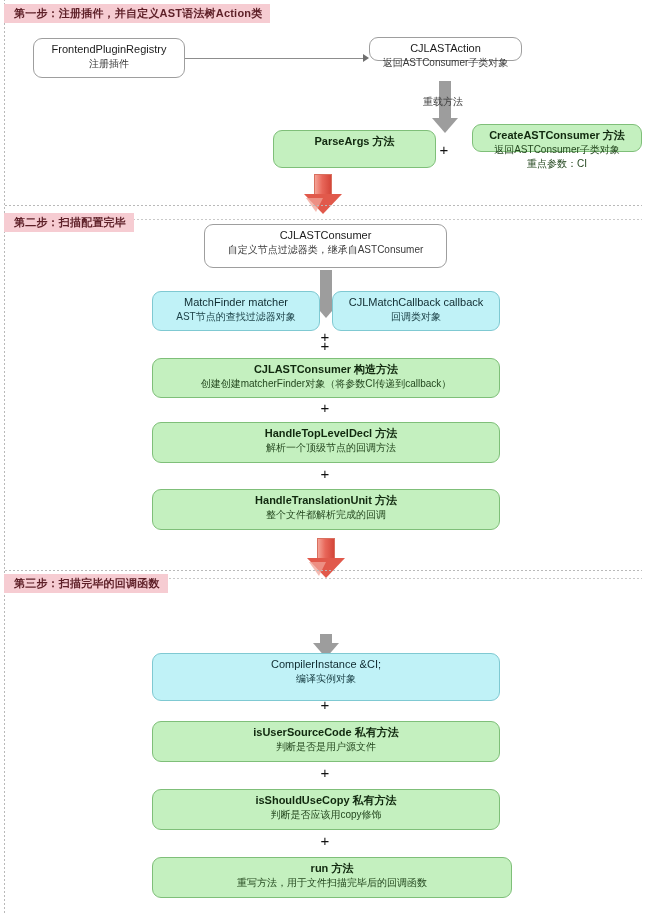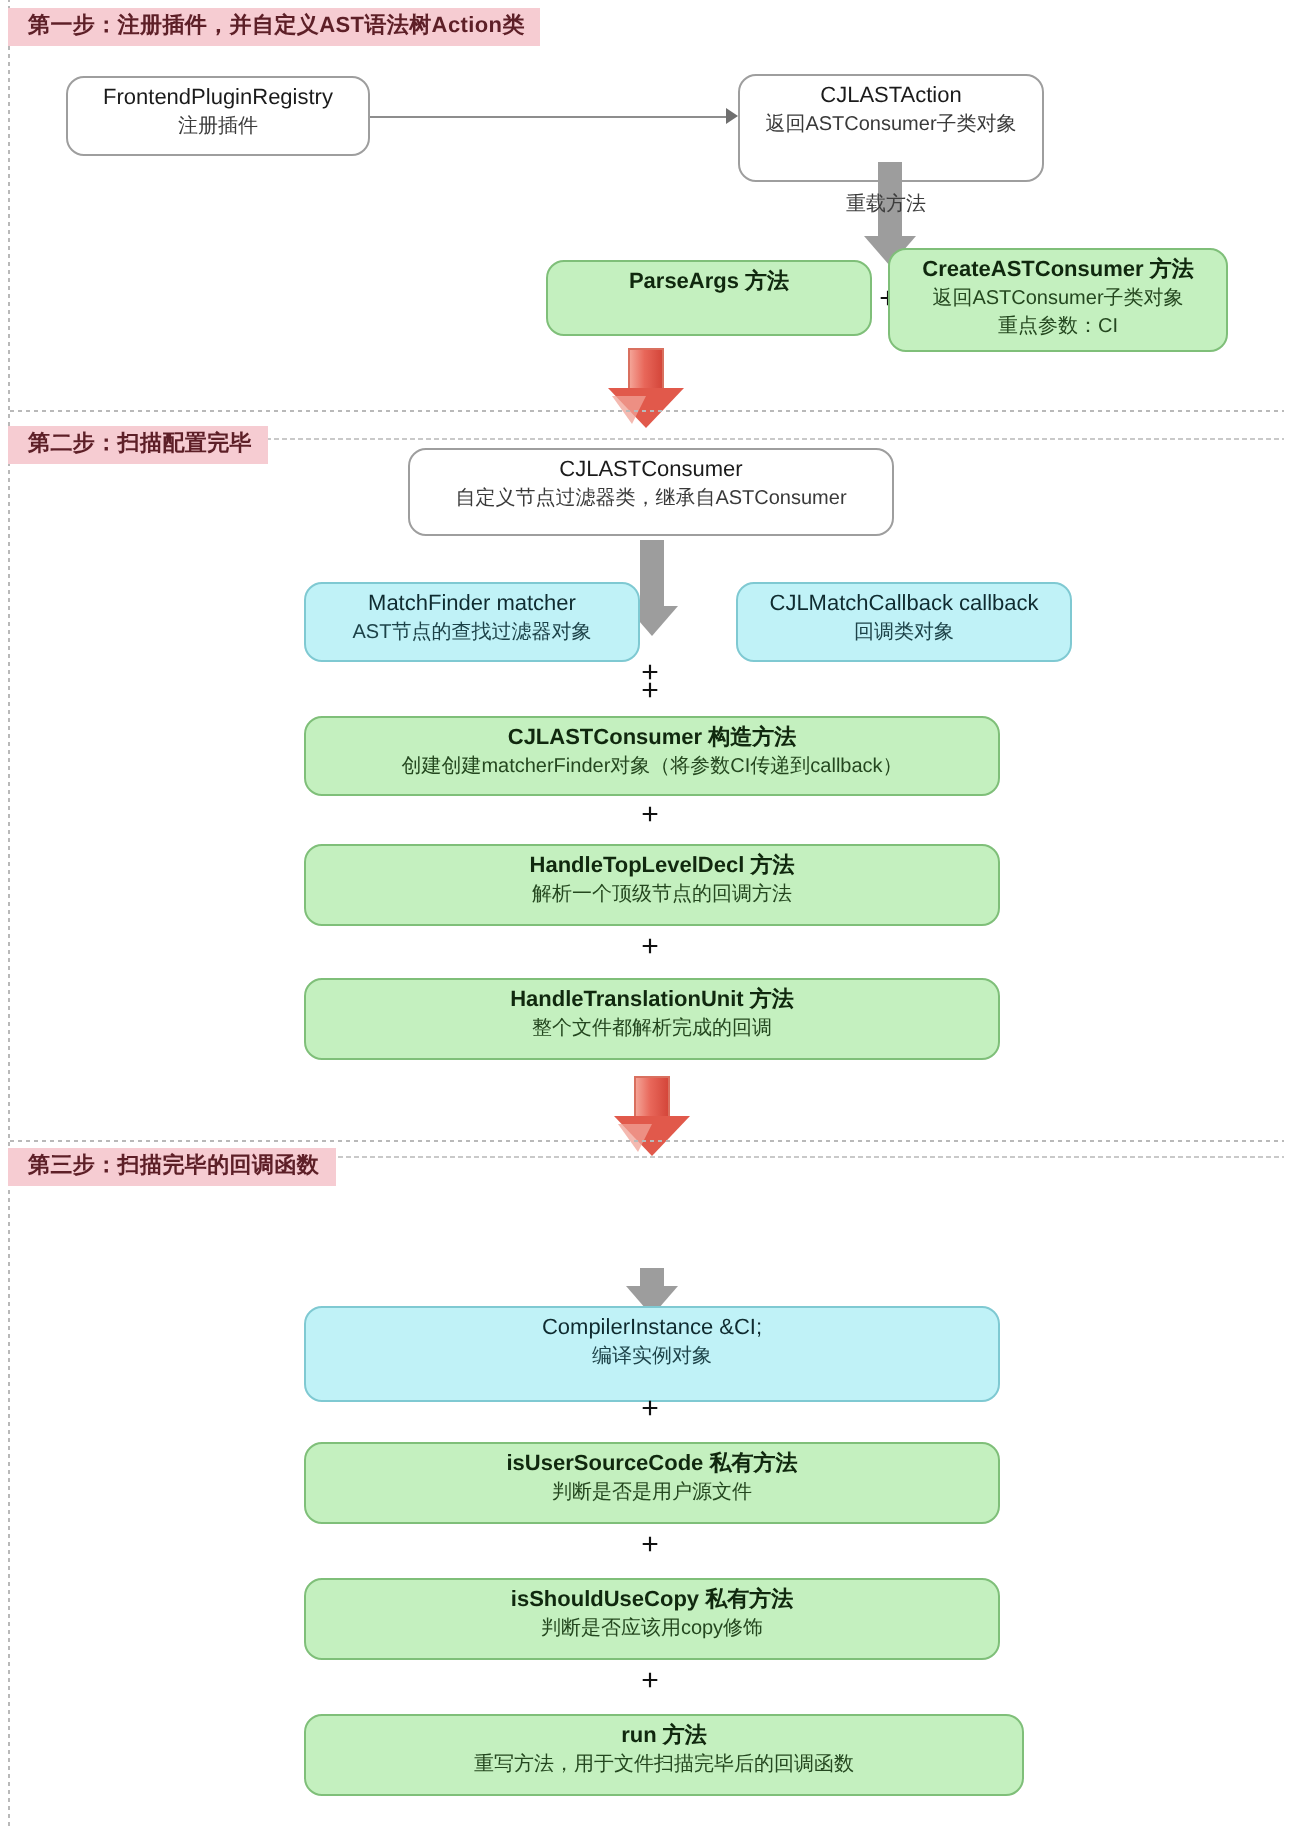--- a/index.html
+++ b/index.html
@@ -142,38 +142,38 @@
   <div class="step-banner" style="left:4px;top:4px;">第一步：注册插件，并自定义AST语法树Action类</div>
 
   <div class="node white" style="left:33px;top:38px;width:152px;height:40px;">
     <div class="t1">FrontendPluginRegistry</div>
     <div class="t2">注册插件</div>
   </div>
 
   <div class="hline" style="left:185px;top:58px;width:180px;"></div>
   <div class="arrow-right" style="left:363px;top:54px;"></div>
 
-  <div class="node white" style="left:369px;top:37px;width:153px;height:54px;">
+  <div class="node white" style="left:369px;top:37px;width:153px;height:24px;">
     <div class="t1">CJLASTAction</div>
     <div class="t2">返回ASTConsumer子类对象</div>
   </div>
 
   <div class="garrow" style="left:415px;top:81px;width:60px;height:52px;">
     <div class="shaft" style="height:37px;"></div>
     <div class="head"></div>
   </div>
   <div class="garrow-label" style="left:423px;top:95px;">重载方法</div>
 
   <div class="node green" style="left:273px;top:130px;width:163px;height:38px;">
     <div class="t1 bold">ParseArgs 方法</div>
   </div>
 
   <div class="plus" style="left:437px;top:142px;width:14px;">+</div>
 
-  <div class="node green" style="left:444px;top:124px;width:170px;height:52px;">
+  <div class="node green" style="left:472px;top:124px;width:170px;height:28px;">
     <div class="t1 bold">CreateASTConsumer 方法</div>
     <div class="t2">返回ASTConsumer子类对象</div>
     <div class="t3">重点参数：CI</div>
   </div>
 
   <div class="rarrow" style="left:293px;top:174px;width:60px;height:40px;">
     <div class="shaft" style="height:22px;"></div>
     <div class="head"></div>
     <div class="head-hl"></div>
   </div>
@@ -193,21 +193,21 @@
     <div class="head"></div>
   </div>
 
   <div class="node cyan" style="left:152px;top:291px;width:168px;height:40px;">
     <div class="t1">MatchFinder matcher</div>
     <div class="t2">AST节点的查找过滤器对象</div>
   </div>
 
   <div class="plus" style="left:318px;top:329px;width:14px;">+</div>
 
-  <div class="node cyan" style="left:332px;top:291px;width:168px;height:40px;margin-left:36px;">
+  <div class="node cyan" style="left:332px;top:291px;width:168px;height:40px;">
     <div class="t1">CJLMatchCallback callback</div>
     <div class="t2">回调类对象</div>
   </div>
 
   <div class="plus" style="left:318px;top:338px;width:14px;">+</div>
 
   <div class="node green" style="left:152px;top:358px;width:348px;height:40px;">
     <div class="t1 bold">CJLASTConsumer 构造方法</div>
     <div class="t2">创建创建matcherFinder对象（将参数CI传递到callback）</div>
   </div>

